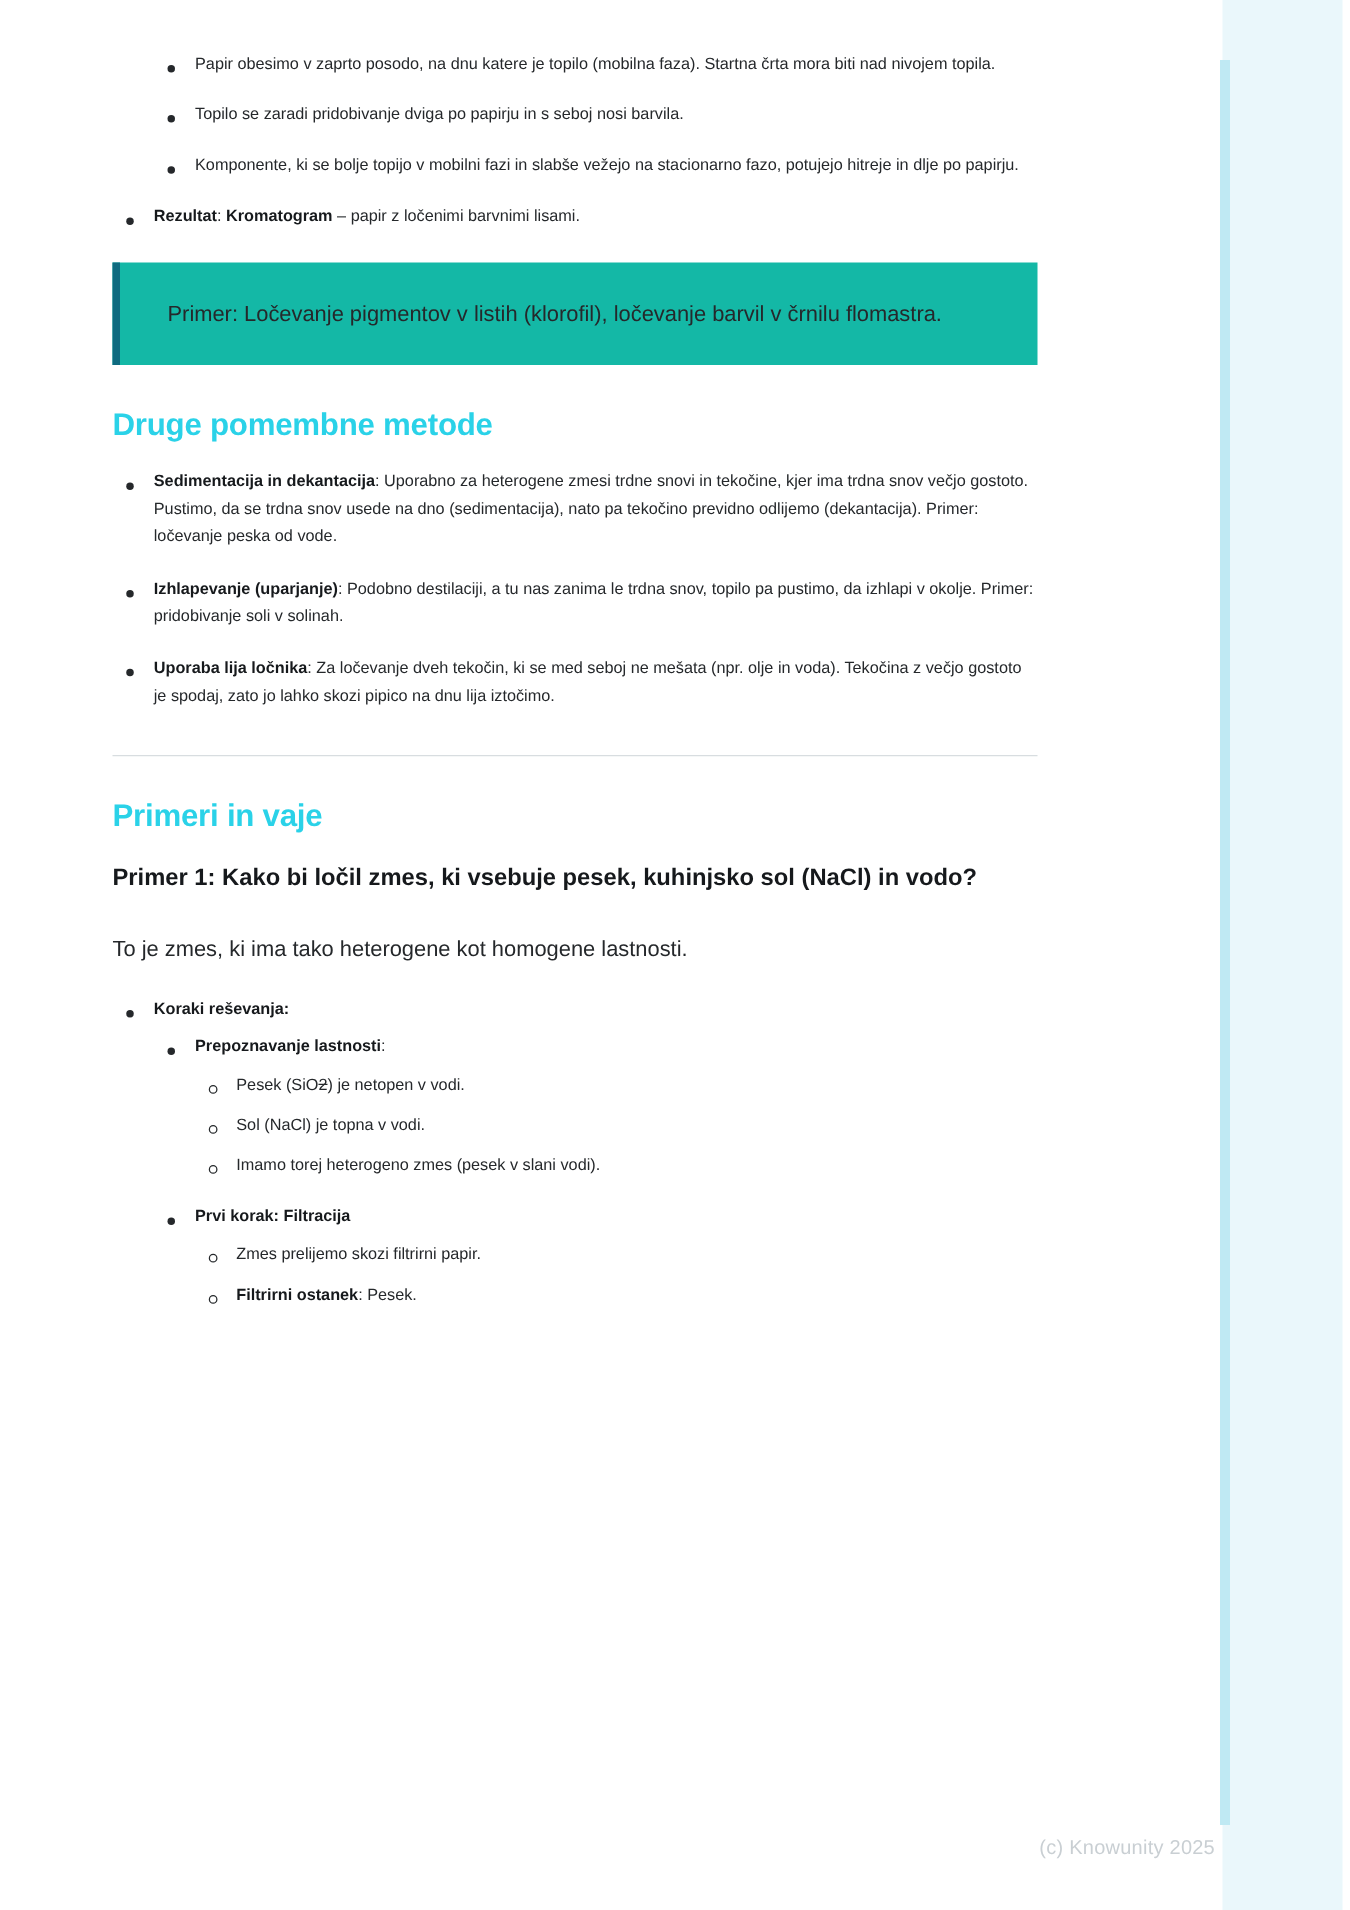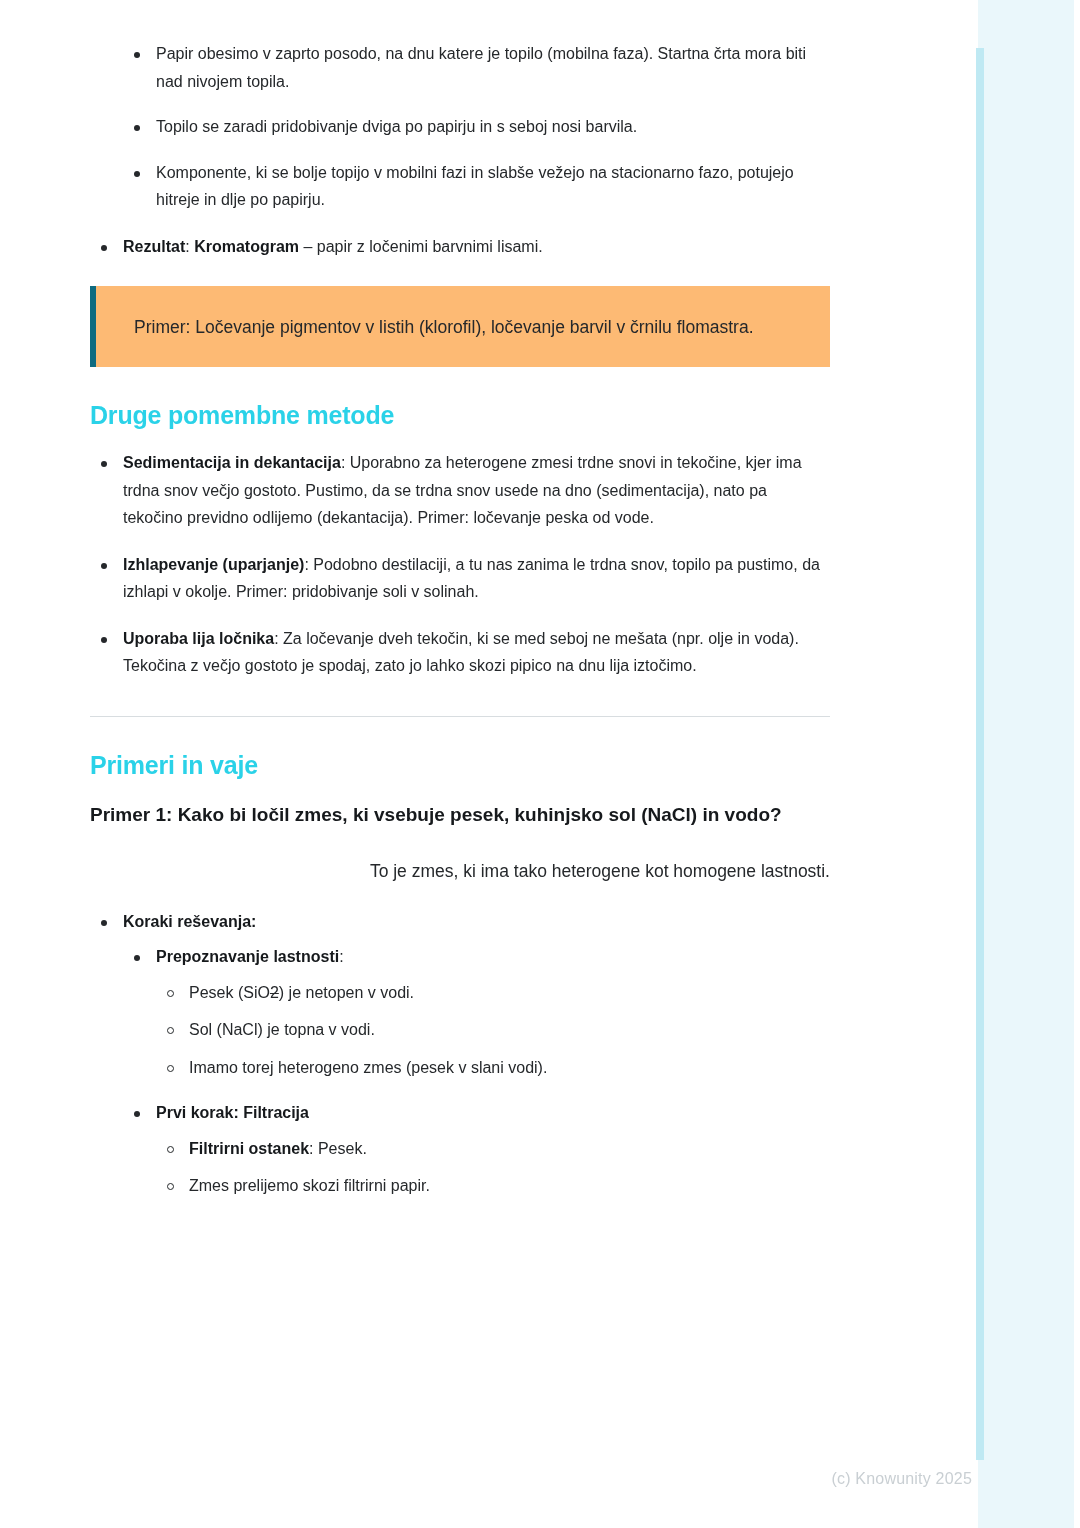--- a/index.html
+++ b/index.html
@@ -51,21 +51,21 @@
     top: 40px;
     width: 740px;
   }
   ul {
     margin: 0;
     padding: 0;
     list-style: none;
   }
   li {
     position: relative;
-    font-size: 16px;
+    font-size: 13px;
     line-height: 1.72;
     color: #25282b;
   }
   
   .lvl1 > li {
     padding-left: 33px;
     margin-bottom: 13px;
     margin-top: 19px;
   }
   .lvl1 > li::before {
@@ -108,21 +108,21 @@
     border-radius: 50%;
     border: 1.4px solid #25282b;
     background: transparent;
     box-sizing: border-box;
   }
   b, .b { font-weight: bold; color: #16191c; }
 
   .callout {
     margin-top: 26px;
     margin-bottom: 34px;
-    background: #fdba74;
+    background: #14b8a6;
     border-left: 6px solid #0f6b80;
     padding: 26px 30px 24px 38px;
     box-sizing: border-box;
   }
   .callout p {
     margin: 0;
     font-size: 17.5px;
     line-height: 1.78;
     color: #25282b;
     text-align: justify;
@@ -137,21 +137,20 @@
   .divider {
     border: 0;
     border-top: 1px solid #d8dde0;
     margin: 36px 0 34px 0;
   }
   .para {
     font-size: 17.5px;
     line-height: 1.72;
     color: #25282b;
     margin: 0 0 22px 0;
-    text-align: right;
   }
   .q-title {
     font-size: 19px;
     line-height: 1.78;
     font-weight: bold;
     color: #16191c;
     margin: 0 0 24px 0;
     text-align: justify;
   }
   .strike { text-decoration: line-through; }
@@ -222,22 +221,22 @@
             <b>Prepoznavanje lastnosti</b><span>:</span>
             <ul class="lvl3 tight" style="margin-top:8px;">
               <li><span>Pesek (SiO</span><span class="strike">2</span><span>) je netopen v vodi.</span></li>
               <li><span>Sol (NaCl) je topna v vodi.</span></li>
               <li><span>Imamo torej heterogeno zmes (pesek v slani vodi).</span></li>
             </ul>
           </li>
           <li class="sub-head" style="margin-bottom:0;">
             <b>Prvi korak: Filtracija</b>
             <ul class="lvl3 tight" style="margin-top:8px;">
+              <li><span>Zmes prelijemo skozi filtrirni papir.</span></li>
               <li><b>Filtrirni ostanek</b><span>: Pesek.</span></li>
-              <li><span>Zmes prelijemo skozi filtrirni papir.</span></li>
             </ul>
           </li>
         </ul>
       </li>
     </ul>
 
   </div>
 
   <div class="watermark">(c) Knowunity 2025</div>
 </div>

